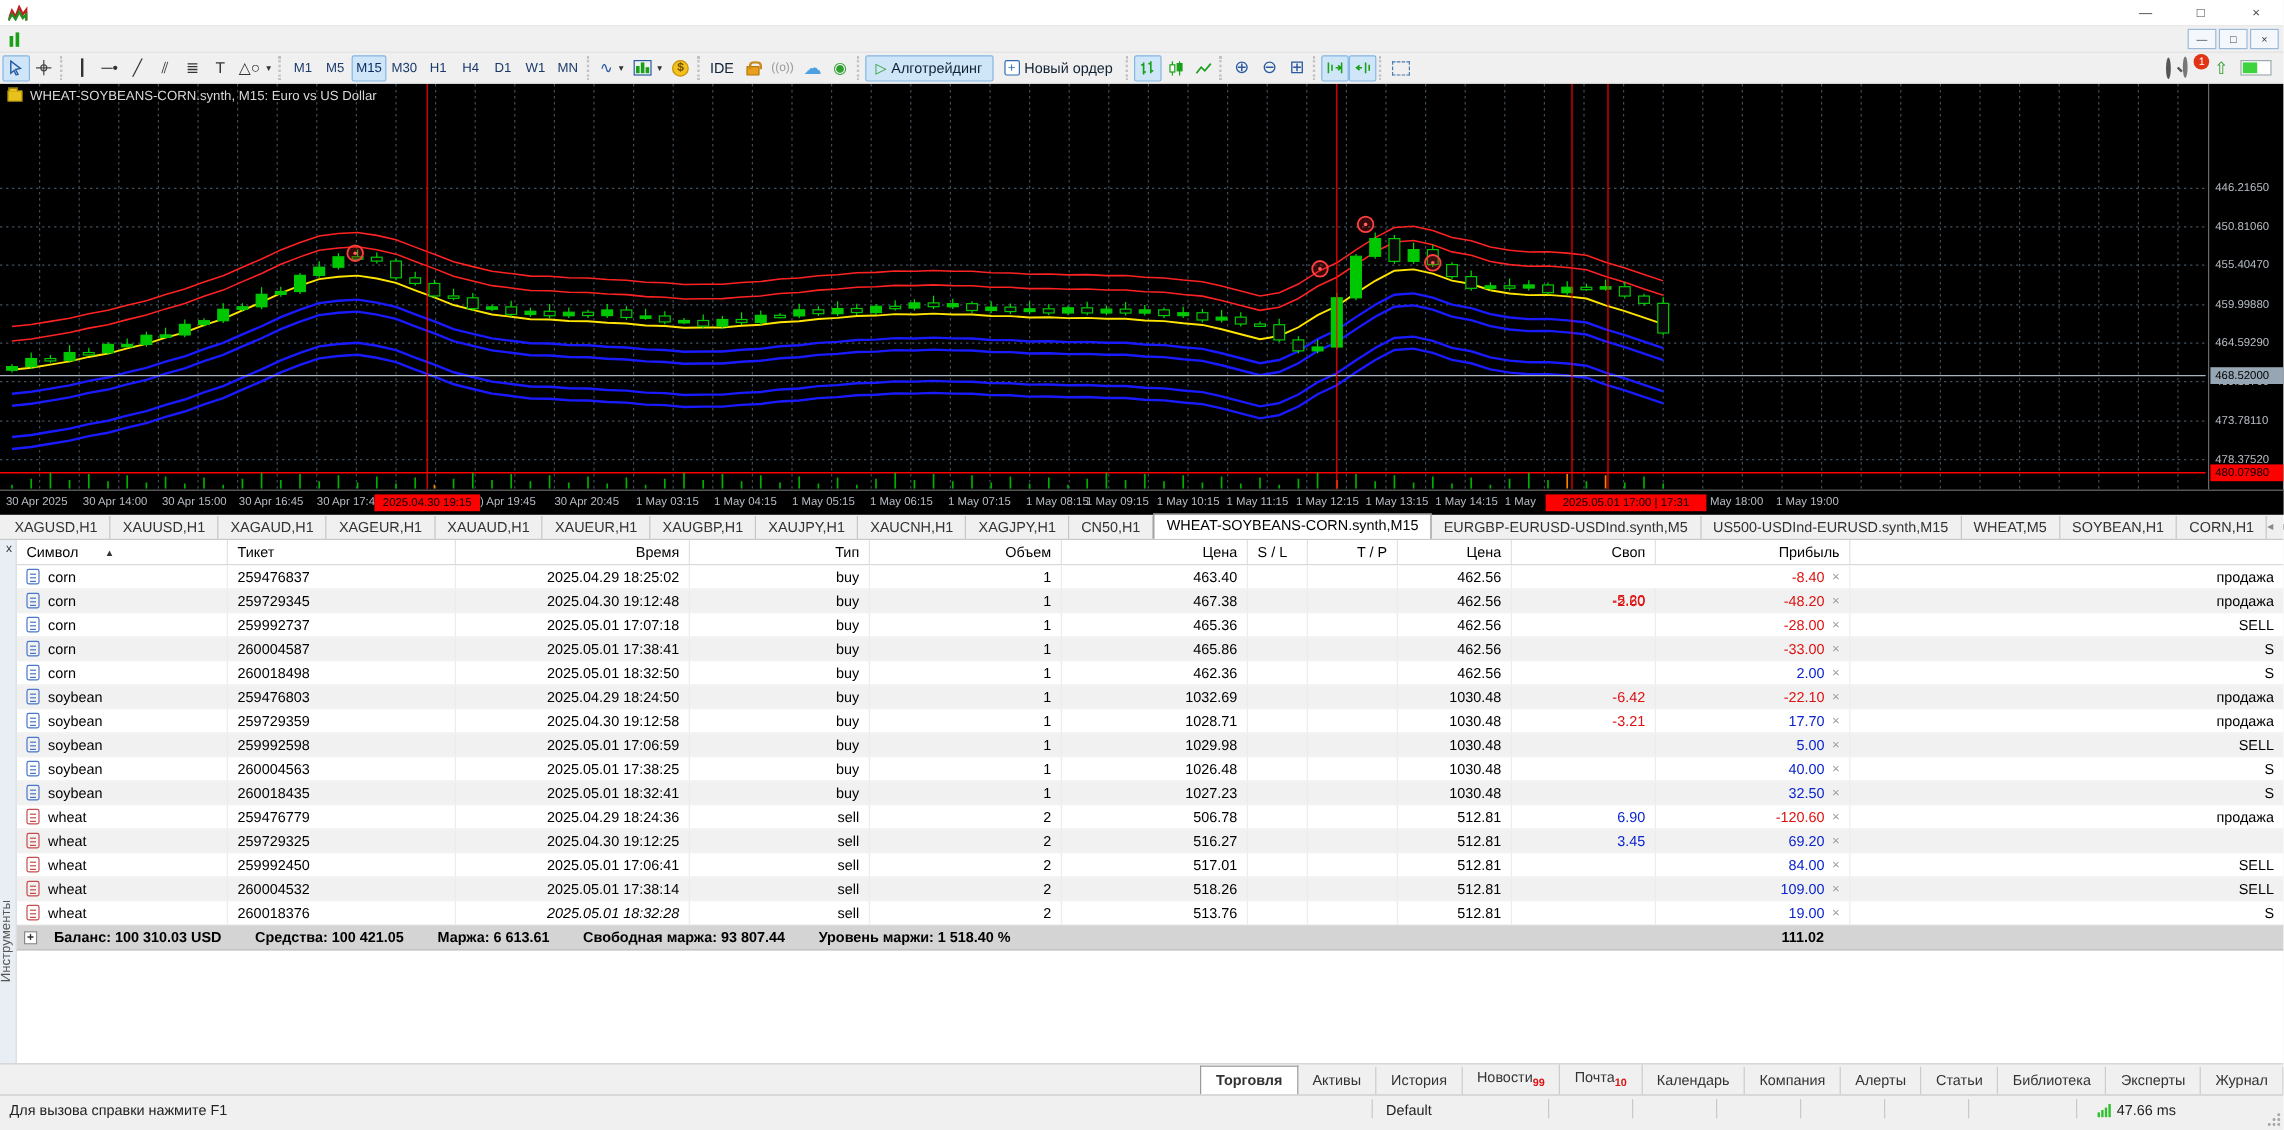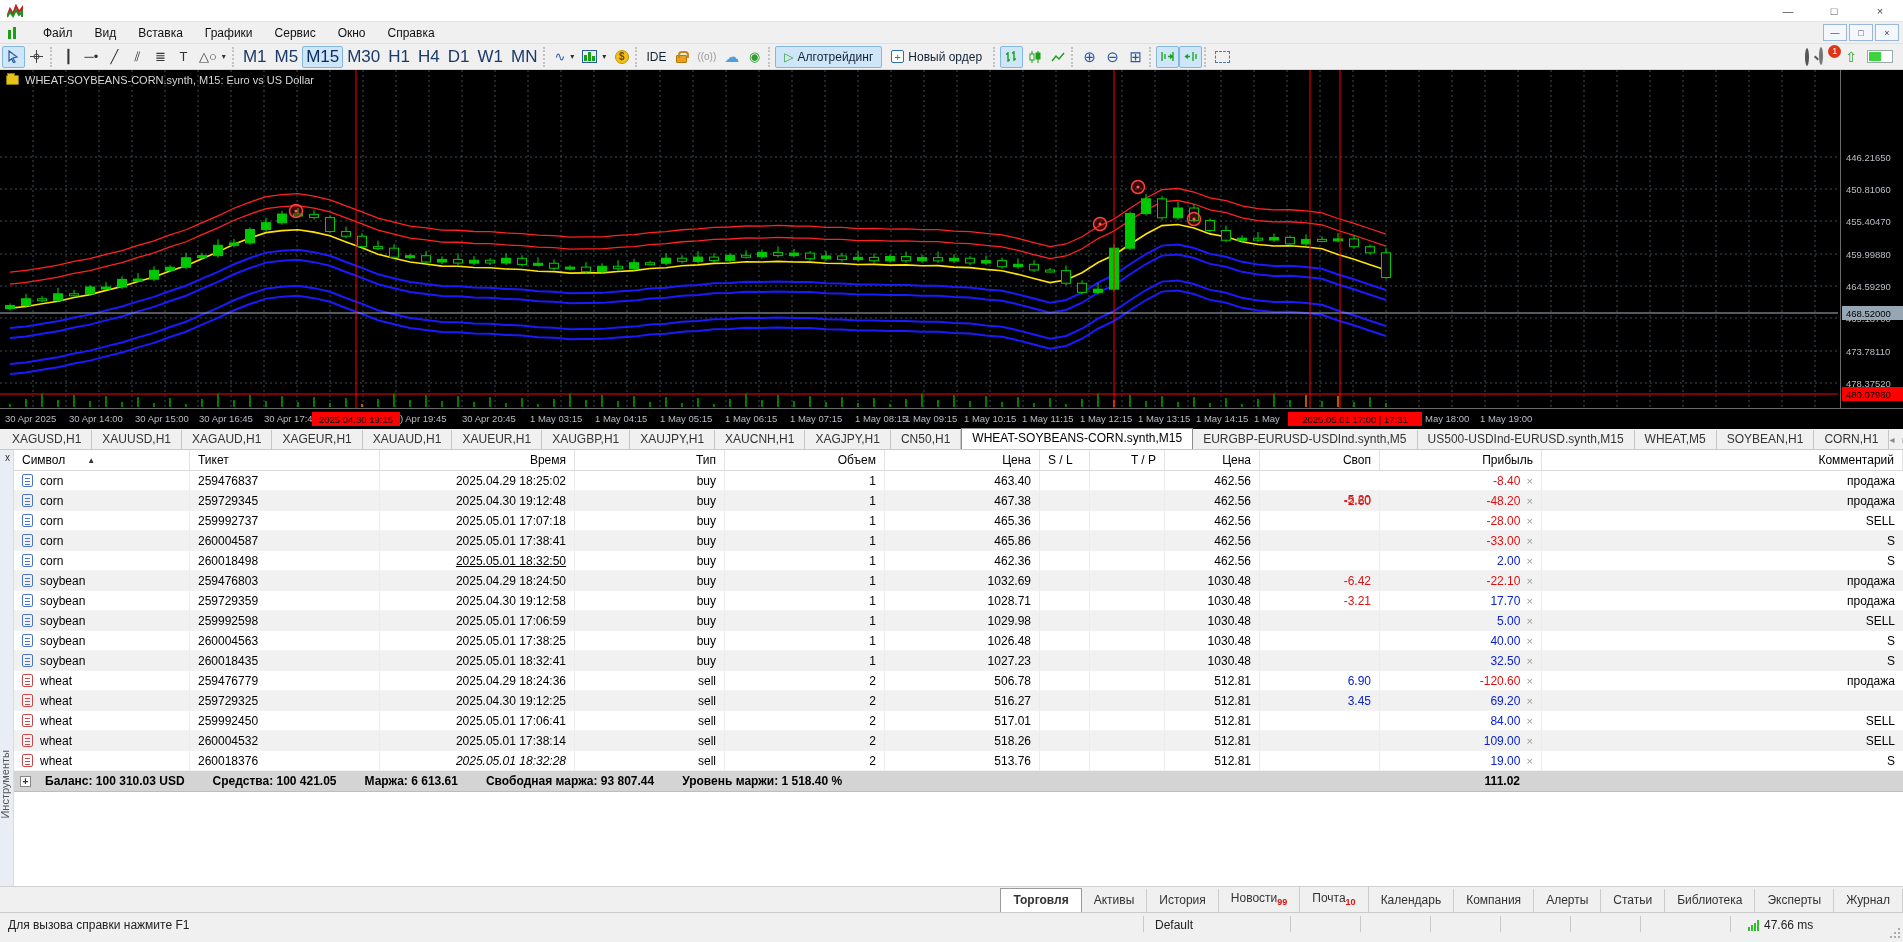--- a/index.html
+++ b/index.html
@@ -28,21 +28,21 @@
     display:flex; align-items:center; justify-content:center; font-size:9px; color:#345; }
 
   
   #toolbar { left:0; top:44px; width:1903px; height:26px; background:#f0f0f0;
     display:flex; align-items:center; border-bottom:1px solid #d5d5d5; padding-left:2px; }
   .tb-sep { width:5px; height:20px; margin:0 2px; border-left:2px dotted #c2c2c2; }
   .tb-btn { min-width:23px; height:22px; padding:0 3px; display:flex; align-items:center;
     justify-content:center; border:1px solid transparent; border-radius:2px; color:#333;
     font-size:12px; gap:4px; }
   .tb-btn.active { background:#cfe6f8; border-color:#84b6e4; }
-  .tb-btn.tf { font-size:17px; color:#1a3a6b; min-width:27px; }
+  .tb-btn.tf { font-size:11px; color:#1a3a6b; min-width:27px; }
   .tb-btn.tf.active { color:#0b2c63; }
   .glyph { font-size:13px; line-height:1; }
   .mini-candles { display:flex; gap:1px; align-items:flex-end; height:13px; }
   .mini-candles i { width:3px; background:#18a018; display:block; }
   .dd { font-size:8px; color:#333; margin-left:1px; }
   .coin { width:14px; height:14px; border-radius:50%; background:#f4c11c; border:1px solid #c49106;
     color:#6b4e00; font-size:10px; font-weight:bold; display:flex; align-items:center; justify-content:center; }
   .lock { width:11px; height:8px; background:#e8a01c; border:1px solid #b47708; border-radius:1px; position:relative; margin-top:5px; }
   .lock:before { content:""; position:absolute; left:1px; top:-5px; width:7px; height:5px;
     border:2px solid #c8881a; border-bottom:none; border-radius:4px 4px 0 0; }
@@ -167,21 +167,20 @@
       <span class="win-btn">□</span>
       <span class="win-btn">×</span>
     </div>
   </div>
 
   <div id="menubar" class="abs">
     <span id="mdi-icon">
         <i style="height:9px"></i>
         <i style="height:12px"></i>
       </span>
-    <span id="menu-items"><span class="menu-item">Файл</span><span class="menu-item">Вид</span><span class="menu-item">Вставка</span><span class="menu-item">Графики</span><span class="menu-item">Сервис</span><span class="menu-item">Окно</span><span class="menu-item">Справка</span></span>
     <div id="mdi-controls">
       <span class="mdi-btn">—</span>
       <span class="mdi-btn">□</span>
       <span class="mdi-btn">×</span>
     </div>
   </div>
 
   <div id="toolbar" class="abs">
     <span class="tb-btn active">
       <svg width="13" height="13" viewBox="0 0 13 13">
@@ -758,21 +757,20 @@
           <span class="tcell" style="width: 190px;">Тикет</span>
           <span class="tcell r" style="width: 195px;">Время</span>
           <span class="tcell r" style="width: 150px;">Тип</span>
           <span class="tcell r" style="width: 160px;">Объем</span>
           <span class="tcell r" style="width: 155px;">Цена</span>
           <span class="tcell" style="width: 50px;">S / L</span>
           <span class="tcell r" style="width: 75px;">T / P</span>
           <span class="tcell r" style="width: 95px;">Цена</span>
           <span class="tcell r" style="width: 120px;">Своп</span>
           <span class="tcell r" style="width: 162px;">Прибыль</span>
-          <span class="tcell r" style="width: auto; flex: 1 1 0%;">Комментарий</span>
         </div>
         <div class="trow">
           <span class="tcell" style="width: 176px;">
             <span class="pos-ico"></span>
             <span>corn</span>
           </span>
           <span class="tcell" style="width: 190px;">259476837</span>
           <span class="tcell r" style="width: 195px;">2025.04.29 18:25:02</span>
           <span class="tcell r" style="width: 150px;">buy</span>
           <span class="tcell r" style="width: 160px;">1</span>
@@ -850,21 +848,21 @@
             <span class="close-x">&nbsp;&nbsp;×</span>
           </span>
           <span class="tcell r nosep" style="width: auto; flex: 1 1 0%;">S</span>
         </div>
         <div class="trow">
           <span class="tcell" style="width: 176px;">
             <span class="pos-ico"></span>
             <span>corn</span>
           </span>
           <span class="tcell" style="width: 190px;">260018498</span>
-          <span class="tcell r" style="width: 195px; text-decoration: underline;">2025.05.01 18:32:50</span>
+          <span class="tcell r" style="width: 195px;">2025.05.01 18:32:50</span>
           <span class="tcell r" style="width: 150px;">buy</span>
           <span class="tcell r" style="width: 160px;">1</span>
           <span class="tcell r" style="width: 155px;">462.36</span>
           <span class="tcell" style="width: 50px;"></span>
           <span class="tcell r" style="width: 75px;"></span>
           <span class="tcell r" style="width: 95px;">462.56</span>
           <span class="tcell r" style="width: 120px;"></span>
           <span class="tcell r" style="width: 162px;">
             <span class="pos">2.00</span>
             <span class="close-x">&nbsp;&nbsp;×</span>

